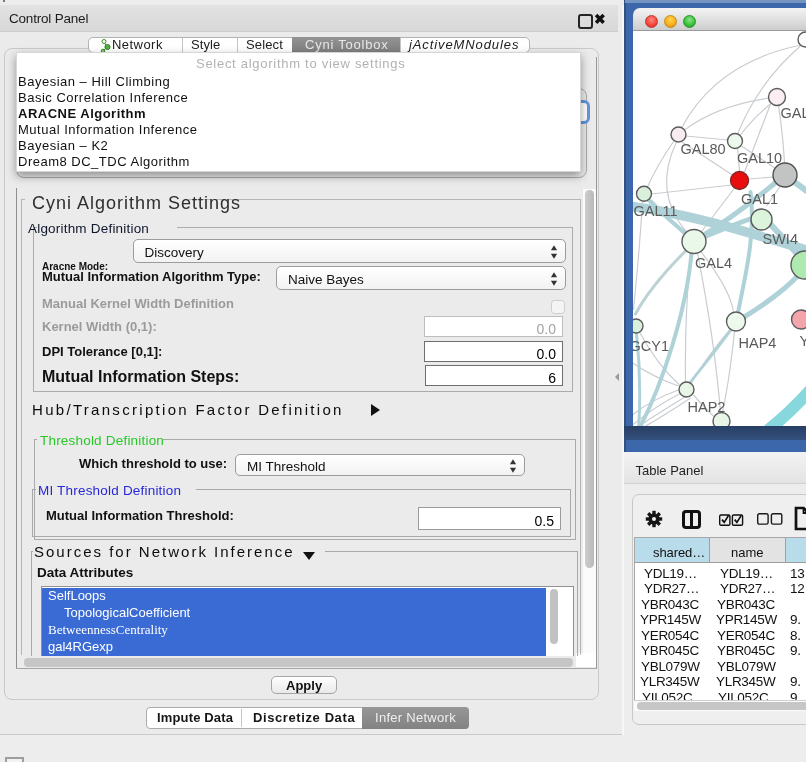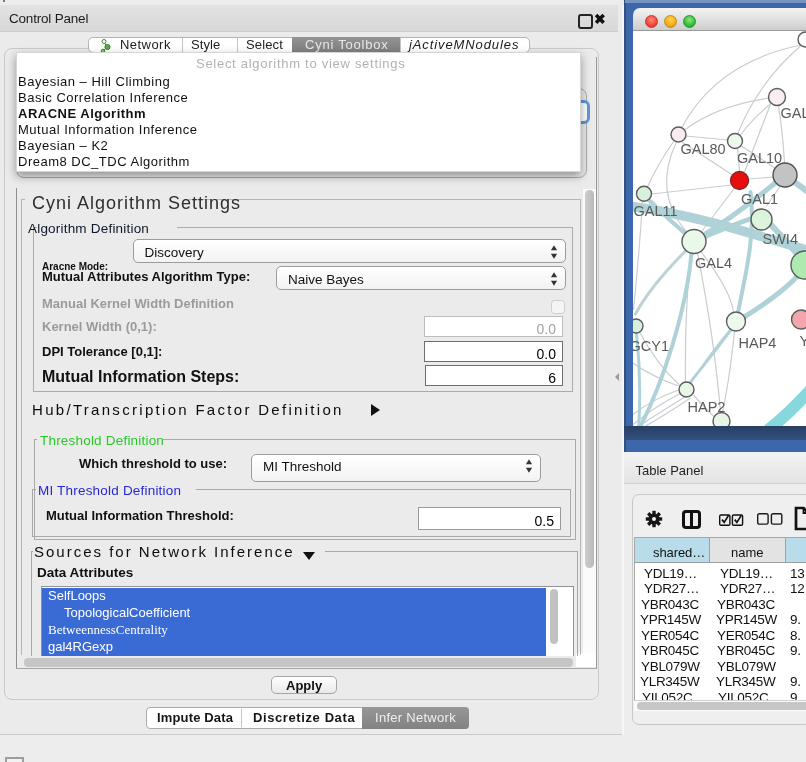--- a/index.html
+++ b/index.html
@@ -38,21 +38,21 @@
 <div class="ab" style="left:292px;top:37px;width:108px;height:15.5px;background:linear-gradient(#939393,#7e7e7e);"></div>
 <div class="ab" style="left:400px;top:38px;width:1px;height:13.5px;background:#c4c4c4;"></div>
 
 <svg class="ab" style="left:99px;top:38px;" width="14" height="15" viewBox="0 0 14 15">
   <line x1="5" y1="4" x2="8" y2="9" stroke="#4a8a3a" stroke-width="1"></line>
   <line x1="8" y1="9" x2="4" y2="13" stroke="#4a8a3a" stroke-width="1"></line>
   <circle cx="5" cy="3.5" r="2" fill="#fff" stroke="#3a8a2a" stroke-width="1"></circle>
   <circle cx="8.5" cy="9" r="2.6" fill="#55ae44" stroke="#2f7a22" stroke-width="0.9"></circle>
   <circle cx="4" cy="13" r="1.8" fill="#7fc46a" stroke="#2f7a22" stroke-width="0.9"></circle>
 </svg>
-<div class="tx" style="left:120px;top:38px;font-size:13px;letter-spacing:0.45px;color:#202020;">Network</div>
+<div class="tx" style="left:112px;top:38px;font-size:13px;letter-spacing:0.45px;color:#202020;">Network</div>
 <div class="tx" style="left:191px;top:38px;font-size:13px;letter-spacing:0.1px;color:#202020;">Style</div>
 <div class="tx" style="left:246px;top:38px;font-size:13px;letter-spacing:0.15px;color:#202020;">Select</div>
 <div class="tx" style="left:305px;top:38px;font-size:13px;letter-spacing:0.77px;color:#e8e8e8;">Cyni Toolbox</div>
 <div class="tx" style="left:409px;top:38px;font-size:13px;letter-spacing:0.9px;color:#202020;font-style:italic;">jActiveMNodules</div>
 
 <div class="ab" style="left:595.5px;top:57px;width:1px;height:131px;background:#a0a0a0;"></div>
 <div class="ab" style="left:16px;top:88px;width:571px;height:90px;border:1.5px solid #ababab;border-radius:8px;box-sizing:border-box;"></div>
 <div class="ab" style="left:574px;top:100px;width:16px;height:24px;background:#fff;border:3px solid #5f97d8;border-radius:6px;box-sizing:border-box;"></div>
 
 <div class="ab" style="left:16px;top:52px;width:565px;height:120px;background:#fff;border:1px solid #d6d6d6;box-shadow:0 4px 9px rgba(0,0,0,0.38);box-sizing:border-box;"></div>
@@ -86,21 +86,21 @@
 
 <div class="tx b" style="left:42px;top:262px;font-size:10px;">Aracne Mode:</div>
 <div class="combo" style="left:132.5px;top:239px;width:433px;height:24px;">
   <div class="ct" style="top:5.5px;">Discovery</div>
   <svg class="carrows" style="top:4px;" width="9" height="16" viewBox="0 0 9 16">
       <path d="M4.5 0.5 L8 6 L1 6 Z" fill="#333"></path>
       <path d="M4.5 15.5 L8 10 L1 10 Z" fill="#333"></path>
     </svg>
 </div>
 
-<div class="tx b" style="left:42px;top:270px;font-size:13px;">Mutual Attributes Algorithm Type:</div>
+<div class="tx b" style="left:42px;top:270px;font-size:13px;">Mutual Information Algorithm Type:</div>
 <div class="combo" style="left:276px;top:266px;width:289.5px;height:24px;">
   <div class="ct" style="top:5.5px;">Naive Bayes</div>
   <svg class="carrows" style="top:4px;" width="9" height="16" viewBox="0 0 9 16">
       <path d="M4.5 0.5 L8 6 L1 6 Z" fill="#333"></path>
       <path d="M4.5 15.5 L8 10 L1 10 Z" fill="#333"></path>
     </svg>
 </div>
 
 <div class="tx b" style="left:42px;top:297px;font-size:13px;color:#9b9b9b;">Manual Kernel Width Definition</div>
 <div class="ab" style="left:551px;top:300px;width:14px;height:14px;background:#f4f4f4;border:1px solid #cdcdcd;border-radius:3.5px;box-sizing:border-box;"></div>
@@ -121,21 +121,21 @@
   </div>
 
 <div class="tx" style="left:32px;top:402px;font-size:15px;letter-spacing:2.3px;color:#0c0c0c;">Hub/Transcription Factor Definition</div>
 <div class="ab" style="left:371px;top:404px;width:0;height:0;border-left:9px solid #111;border-top:6px solid transparent;border-bottom:6px solid transparent;"></div>
 
 <div class="ab" style="left:33.5px;top:439px;width:542px;height:101px;border:1px solid #a9a9a9;box-sizing:border-box;"></div>
 <div class="ab" style="left:37px;top:433px;width:126px;height:12px;background:#ebebeb;"></div>
 <div class="tx" style="left:40px;top:433.5px;font-size:13.5px;color:#28c828;letter-spacing:0.2px;">Threshold Definition</div>
 
 <div class="tx b" style="left:79px;top:457px;font-size:13px;">Which threshold to use:</div>
-<div class="combo" style="left:251px;top:454px;width:290px;height:28px;">
+<div class="combo" style="left:235px;top:454px;width:290px;height:22px;">
   <div class="ct" style="top:4.5px;">MI Threshold</div>
   <svg class="carrows" style="top:3px;" width="9" height="16" viewBox="0 0 9 16">
       <path d="M4.5 0.5 L8 6 L1 6 Z" fill="#333"></path>
       <path d="M4.5 15.5 L8 10 L1 10 Z" fill="#333"></path>
     </svg>
 </div>
 
 <div class="ab" style="left:32px;top:489px;width:539px;height:48px;border:1px solid #a9a9a9;box-sizing:border-box;"></div>
 <div class="ab" style="left:36px;top:483px;width:160px;height:12px;background:#ebebeb;"></div>
 <div class="tx" style="left:38px;top:484px;font-size:13.5px;color:#2727d8;letter-spacing:0.2px;">MI Threshold Definition</div>

